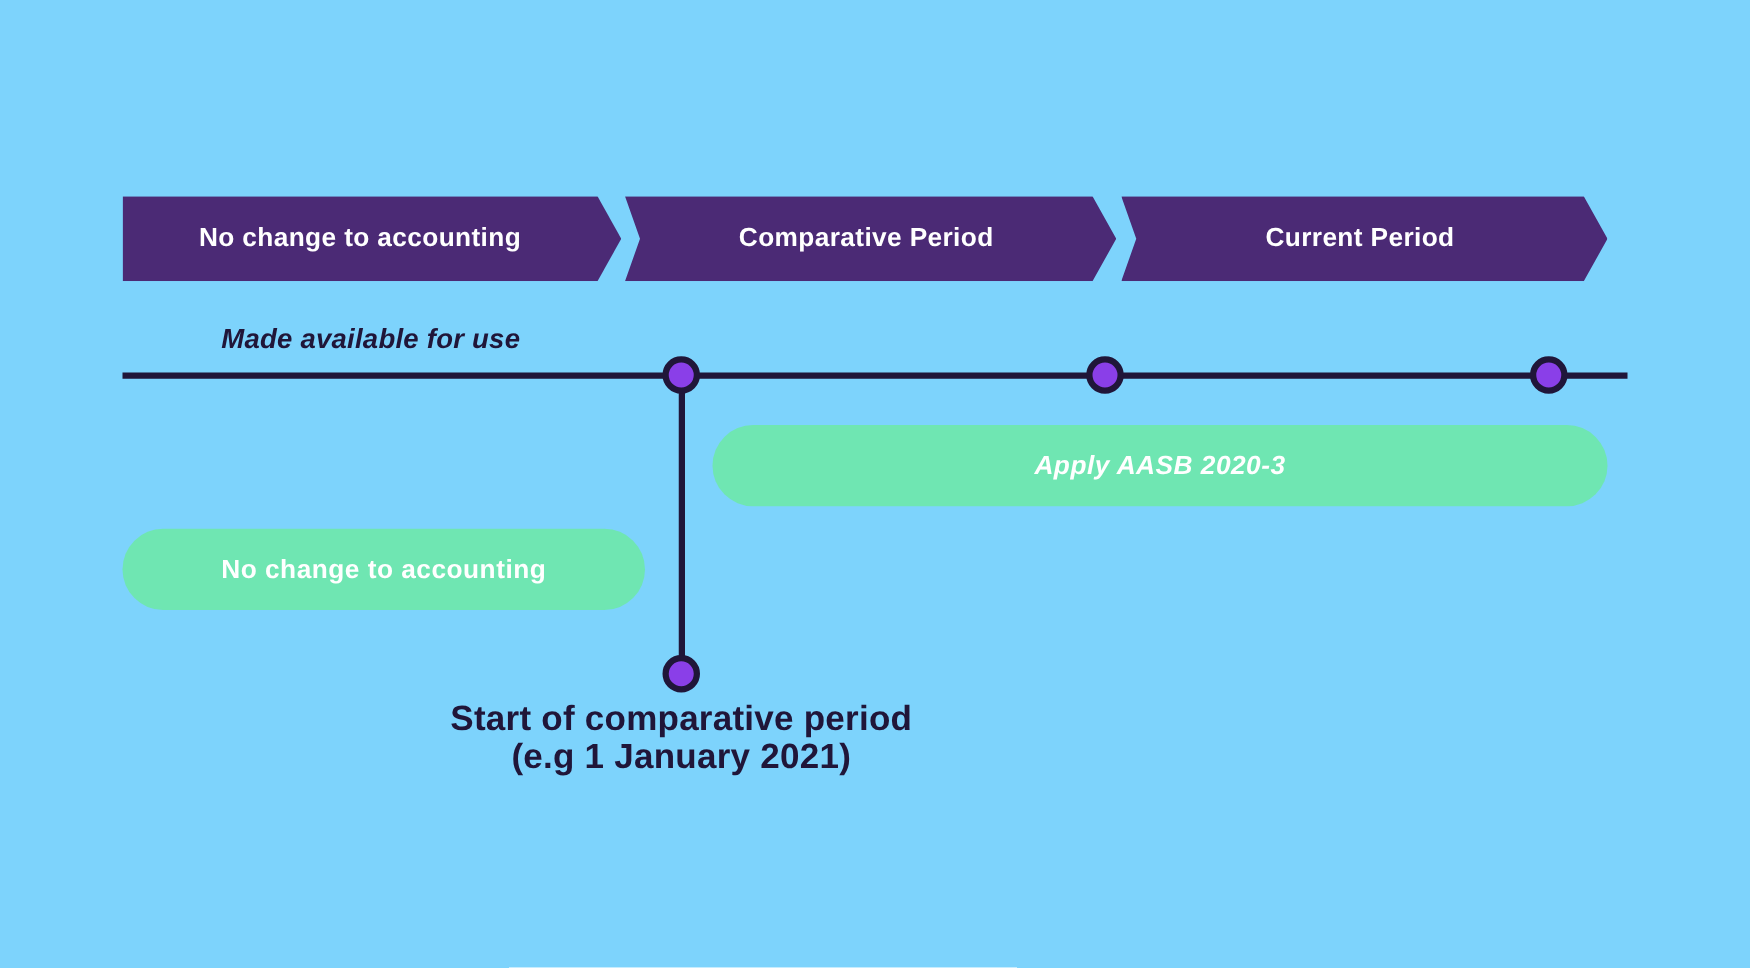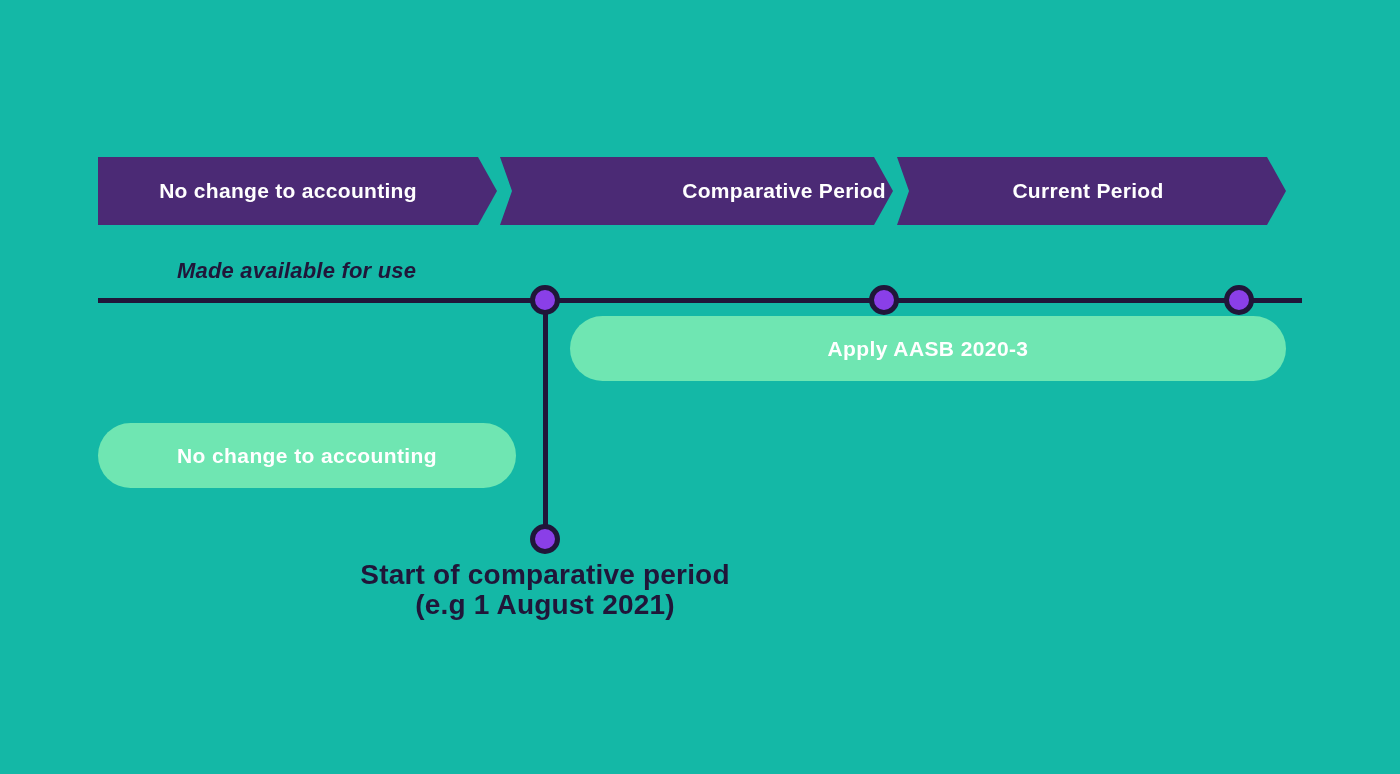--- a/index.html
+++ b/index.html
@@ -5,21 +5,21 @@
   html, body {
     margin: 0;
     padding: 0;
     background: #ffffff;
     font-family: "Liberation Sans", sans-serif;
   }
   .canvas {
     position: relative;
     width: 1400px;
     height: 774px;
-    background: #14b8a6;
+    background: #7dd3fc;
     overflow: hidden;
   }
 
   
   .banner {
     position: absolute;
     top: 157px;
     height: 68px;
     background: #4b2a75;
     color: #ffffff;
@@ -31,21 +31,21 @@
     letter-spacing: 0.3px;
   }
   .banner-first {
     left: 98px; width: 399px;
     clip-path: polygon(0 0, calc(100% - 19px) 0, 100% 50%, calc(100% - 19px) 100%, 0 100%);
     padding-right: 19px; box-sizing: border-box;
   }
   .banner-mid {
     left: 500px; width: 393px;
     clip-path: polygon(0 0, calc(100% - 19px) 0, 100% 50%, calc(100% - 19px) 100%, 0 100%, 12px 50%);
-    padding-right: 7px; box-sizing: border-box; justify-content: flex-end;
+    padding-right: 7px; box-sizing: border-box;
   }
   .banner-last {
     left: 897px; width: 389px;
     clip-path: polygon(0 0, calc(100% - 19px) 0, 100% 50%, calc(100% - 19px) 100%, 0 100%, 12px 50%);
     padding-right: 7px; box-sizing: border-box;
   }
 
   
   .hline {
     position: absolute;
@@ -102,21 +102,21 @@
     background: #6fe6b2;
     border-radius: 33px;
     color: #ffffff;
     display: flex;
     align-items: center;
     justify-content: center;
     font-size: 21px;
     font-weight: 700;
     letter-spacing: 0.4px;
   }
-  .pill-apply { left: 570px; top: 316px; width: 716px; }
+  .pill-apply { left: 570px; top: 340px; width: 716px; font-style: italic; }
   .pill-no-change { left: 98px; top: 423px; width: 418px; }
 </style>
 </head>
 <body>
 
 <div class="canvas">
 
   <div class="banner banner-first">
     <span>No change to accounting</span>
   </div>
@@ -140,16 +140,16 @@
 
   <div class="pill pill-apply">
     <span>Apply AASB 2020-3</span>
   </div>
   <div class="pill pill-no-change">
     <span>No change to accounting</span>
   </div>
 
   <div class="label-start">
     <div>Start of comparative period</div>
-    <div>(e.g 1 August 2021)</div>
+    <div>(e.g 1 January 2021)</div>
   </div>
 
 </div>
 
 </body></html>

